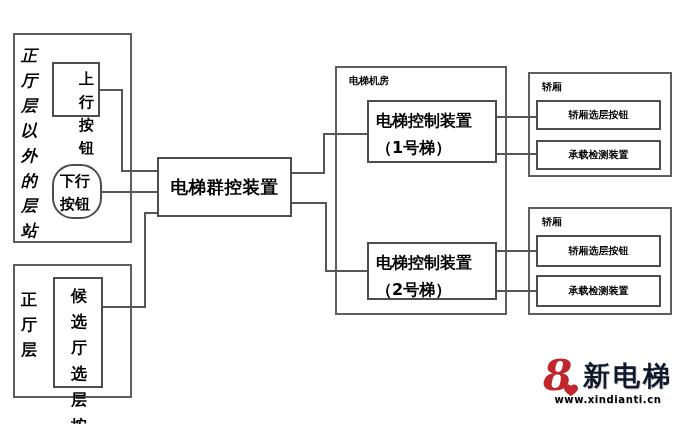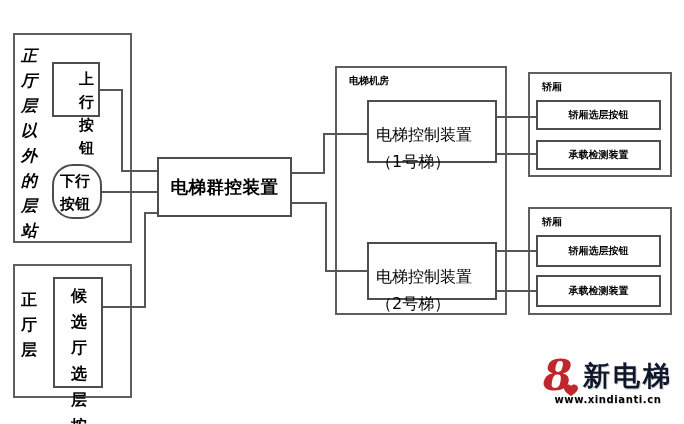--- a/index.html
+++ b/index.html
@@ -24,22 +24,22 @@
   .btn-small { font-size: 15px; line-height: 23px; padding: 4px 6px; }
   .hall-btn  { font-size: 16px; line-height: 26px; padding: 4px 16px; }
   .center-flex {
     display: flex; align-items: center; justify-content: center;
   }
   .gc-label { font-weight: bold; font-size: 17.5px; letter-spacing: 0.5px; }
   .room-label, .car-label {
     font-weight: bold; font-size: 10px; margin: 6px 0 0 12px;
   }
   .ctrl-text {
-    font-weight: normal; font-size: 16px; line-height: 27px;
-    padding: 19px 7px; white-space: pre-line;
+    font-weight: bold; font-size: 16px; line-height: 27px;
+    padding: 5px 7px; white-space: pre-line;
   }
   .car-item { font-size: 10px; font-weight: bold; }
   .logo { position: absolute; left: 537px; top: 352px; width: 142px; height: 64px; }
   .logo-mark { position: absolute; left: 4px; top: 2px; }
   .logo-brand {
     position: absolute; left: 46px; top: 6px;
     font-weight: bold; font-size: 27px; color: #0f172a;
     letter-spacing: 3px; text-shadow: 1px 1px 0 #d8d8d8;
   }
   .logo-url {

